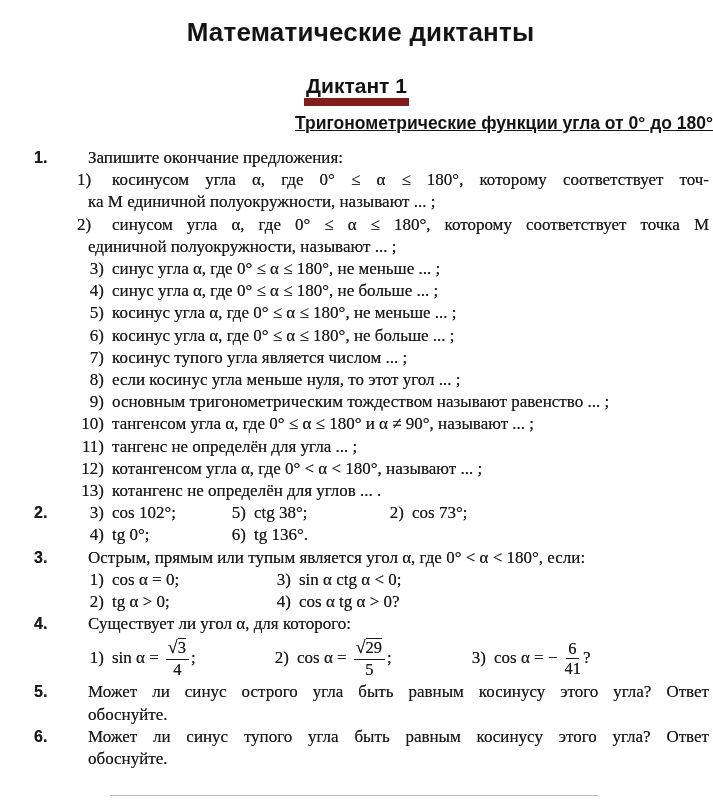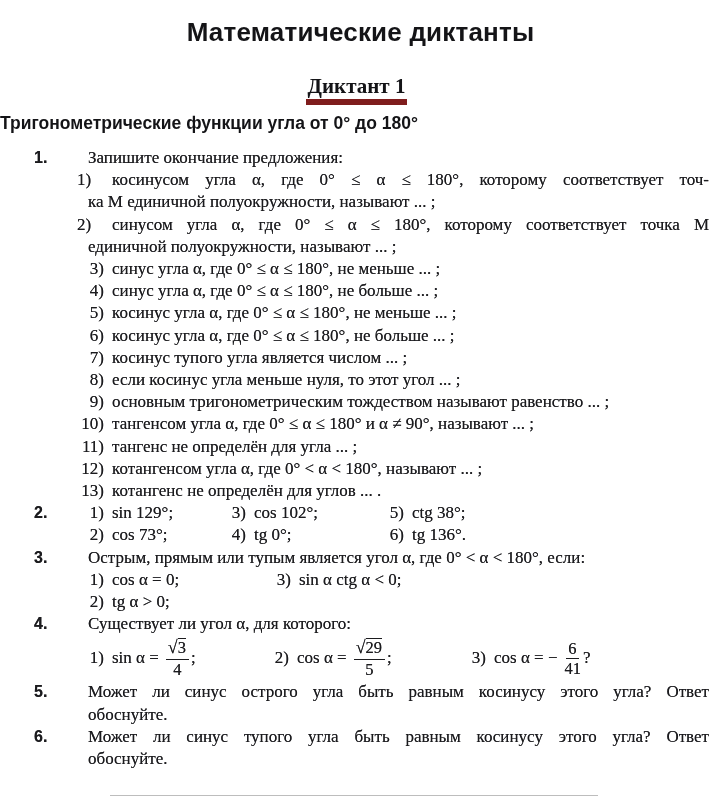--- a/index.html
+++ b/index.html
@@ -14,25 +14,25 @@
   .title{
     margin:17px 0 0 8px;text-align:center;
     font-family:"Liberation Sans",sans-serif;font-weight:bold;
     font-size:26px;line-height:30px;letter-spacing:.2px;color:#141417;
   }
   .dictant{
     margin:27px 0 0 0;text-align:center;
     font-family:"Liberation Sans",sans-serif;font-weight:bold;
     font-size:21px;line-height:24px;color:#141417;
   }
-  .dictant .u{border-bottom:6px solid #7f1d1d;padding:0 2px 1px 2px;font-family:Liberation Serif, serif;}
+  .dictant .u{border-bottom:8px solid #7f1d1d;padding:0 2px 1px 2px;}
   .section{
-    margin:14px 0 0 0;text-align:left;
+    margin:14px 0 0 0;text-align:right;
     font-family:"Liberation Sans",sans-serif;font-weight:bold;
-    font-size:17.5px;line-height:22px;color:#141417;
+    font-size:17.5px;line-height:22px;color:#141417;text-decoration:underline;
   }
 
   
   .tasks{margin-top:13px;font-size:17px;line-height:22.2px;
          text-shadow:0 0 .5px rgba(25,25,30,.75);}
   .task{position:relative;}
   .tnum{
     position:absolute;left:34px;top:0;
     font-family:"Liberation Sans",sans-serif;font-weight:bold;
     font-size:16px;line-height:22.2px;
@@ -98,38 +98,38 @@
         <div class="subline"><span class="subnum">11)</span><span>тангенс не определён для угла ... ;</span></div>
         <div class="subline"><span class="subnum">12)</span><span>котангенсом угла α, где 0° &lt; α &lt; 180°, называют ... ;</span></div>
         <div class="subline"><span class="subnum">13)</span><span>котангенс не определён для углов ... .</span></div>
       </div>
     </div>
 
     <div class="task">
       <span class="tnum">2.</span>
       <div class="tbody">
         <div class="grid3">
-          <div class="cell"><span class="subnum">1)</span><span>sin 129°;</span></div>
           <div class="cell"><span class="subnum">3)</span><span>cos 102°;</span></div>
           <div class="cell"><span class="subnum">5)</span><span>ctg 38°;</span></div>
           <div class="cell"><span class="subnum">2)</span><span>cos 73°;</span></div>
           <div class="cell"><span class="subnum">4)</span><span>tg 0°;</span></div>
           <div class="cell"><span class="subnum">6)</span><span>tg 136°.</span></div>
         </div>
       </div>
     </div>
 
     <div class="task">
       <span class="tnum">3.</span>
       <div class="tbody">
         <div class="subline">Острым, прямым или тупым является угол α, где 0° &lt; α &lt; 180°, если:</div>
         <div class="grid2">
           <div class="cell"><span class="subnum">1)</span><span>cos α = 0;</span></div>
           <div class="cell"><span class="subnum">3)</span><span>sin α ctg α &lt; 0;</span></div>
           <div class="cell"><span class="subnum">2)</span><span>tg α &gt; 0;</span></div>
+          <div class="cell"><span class="subnum">4)</span><span>cos α tg α &gt; 0?</span></div>
         </div>
       </div>
     </div>
 
     <div class="task">
       <span class="tnum">4.</span>
       <div class="tbody">
         <div class="subline">Существует ли угол α, для которого:</div>
         <div class="p4row">
           <div class="p4a">

